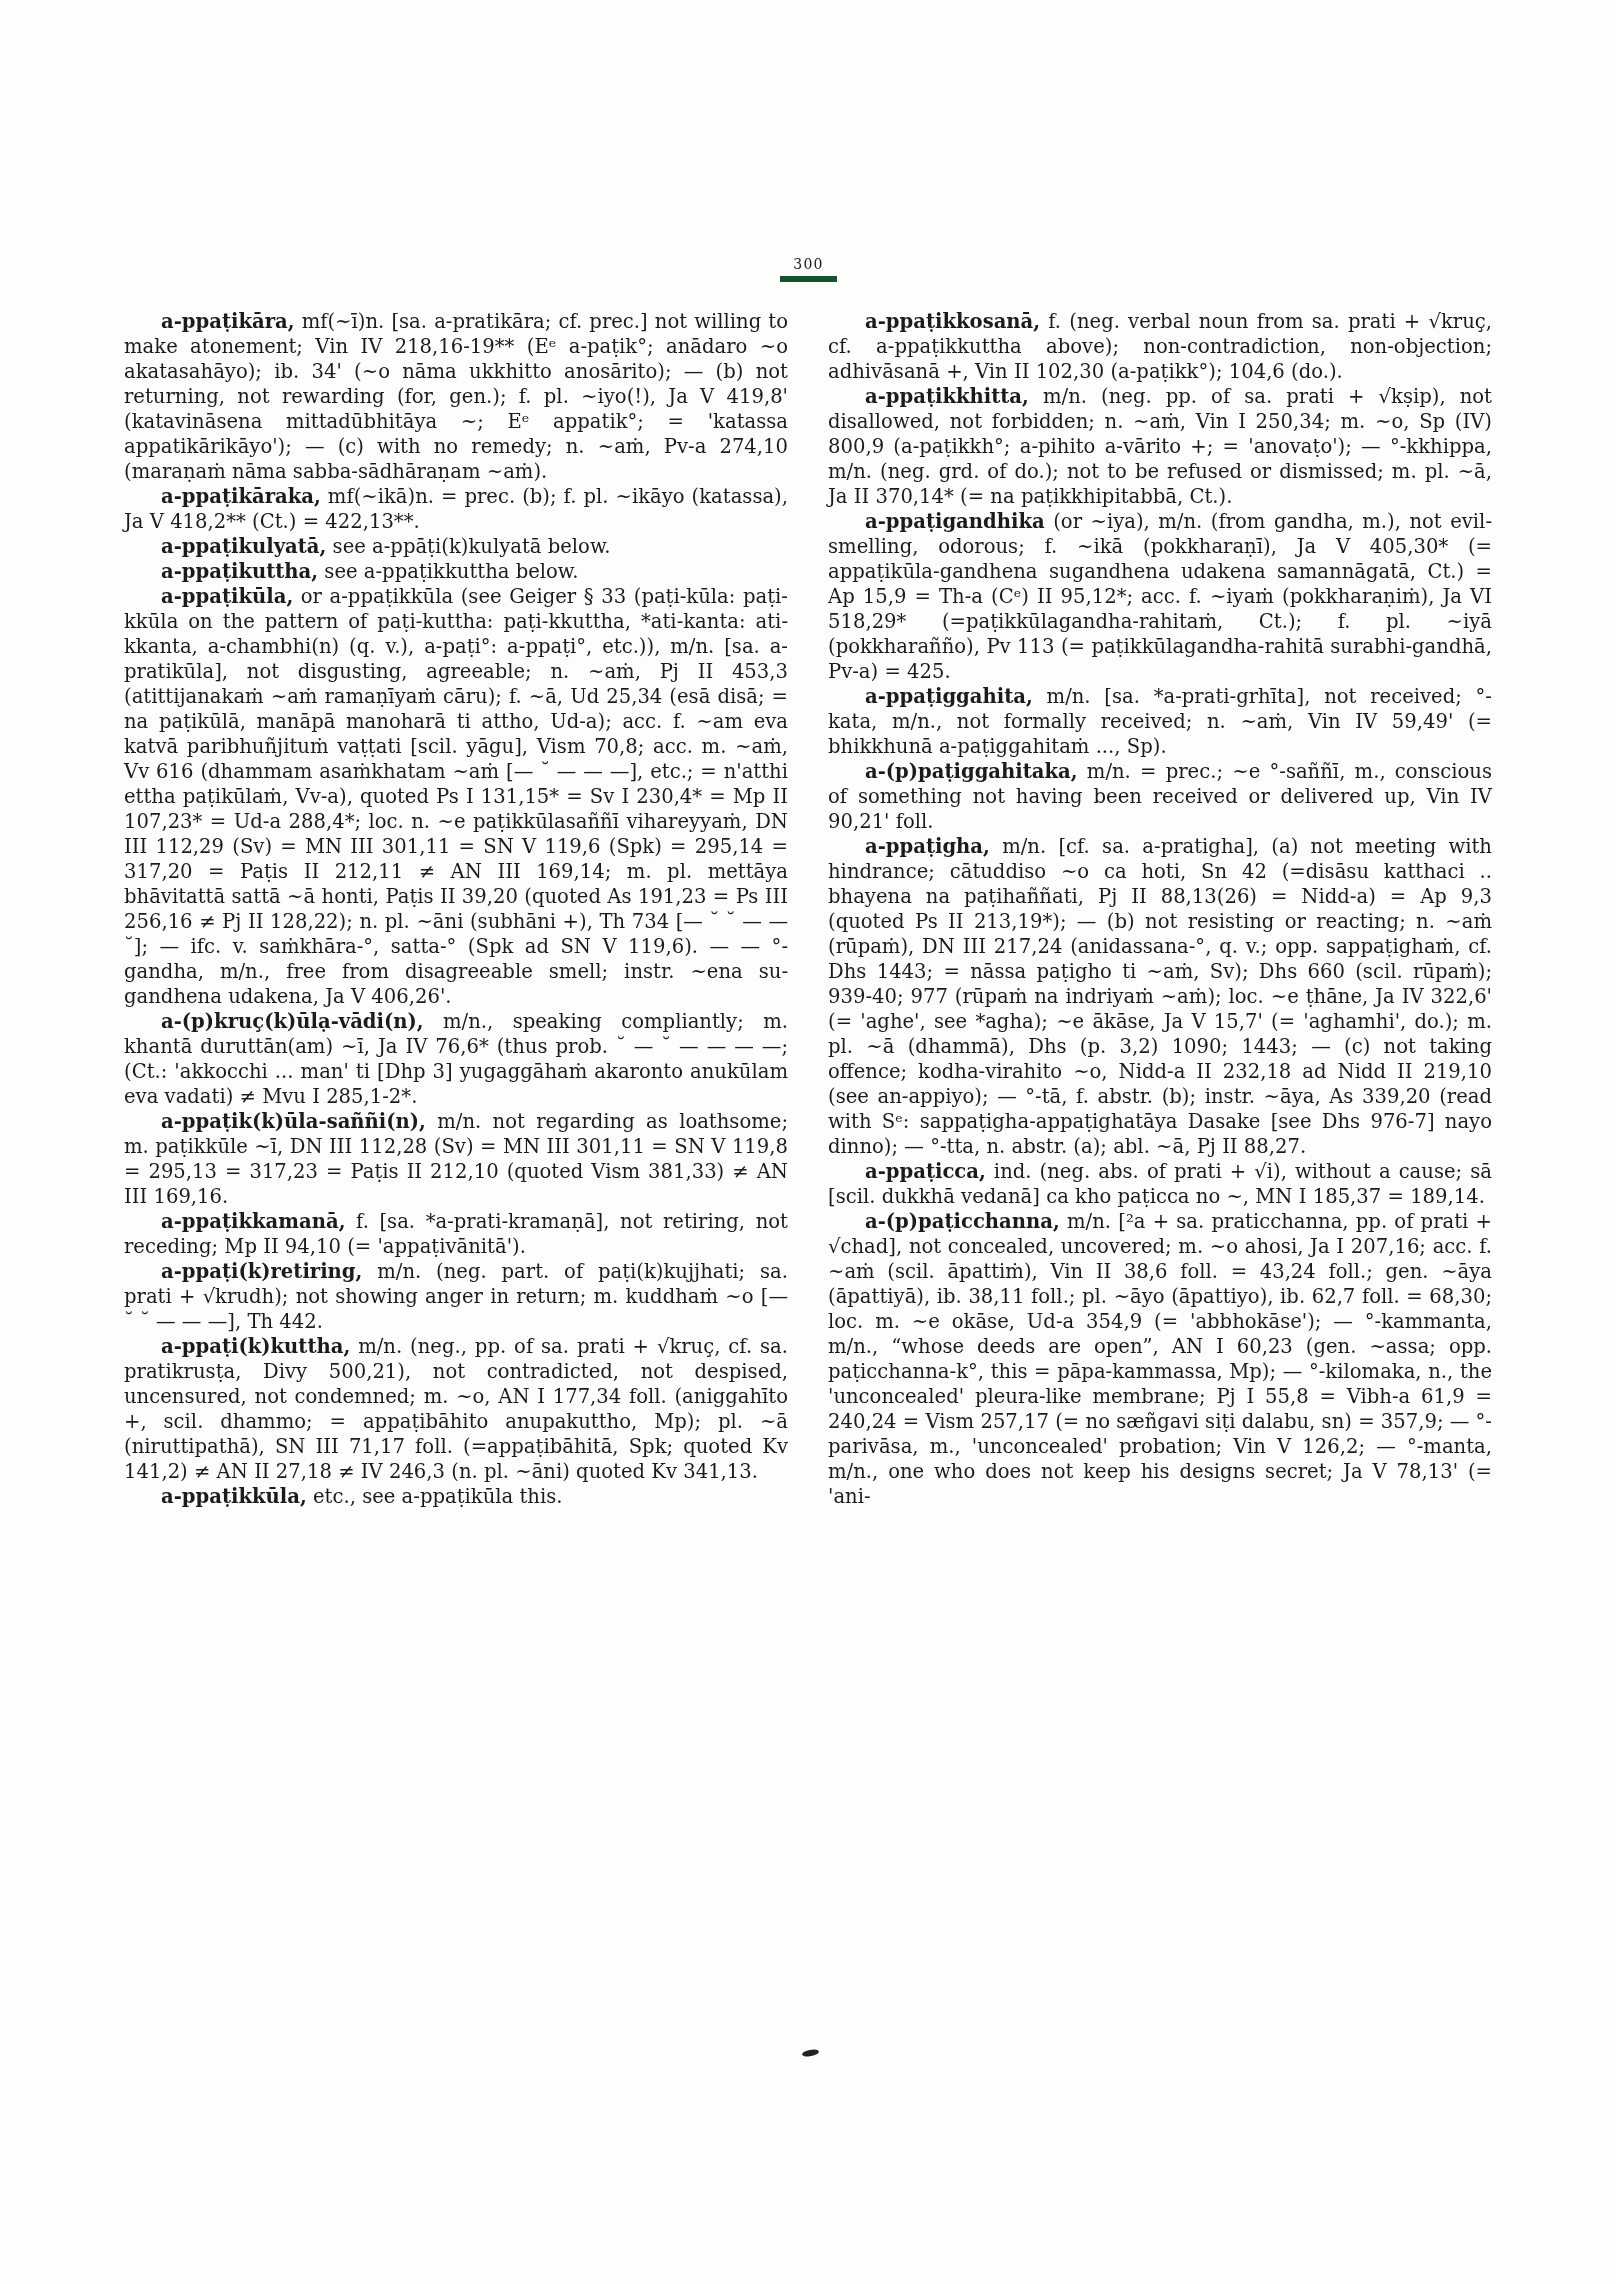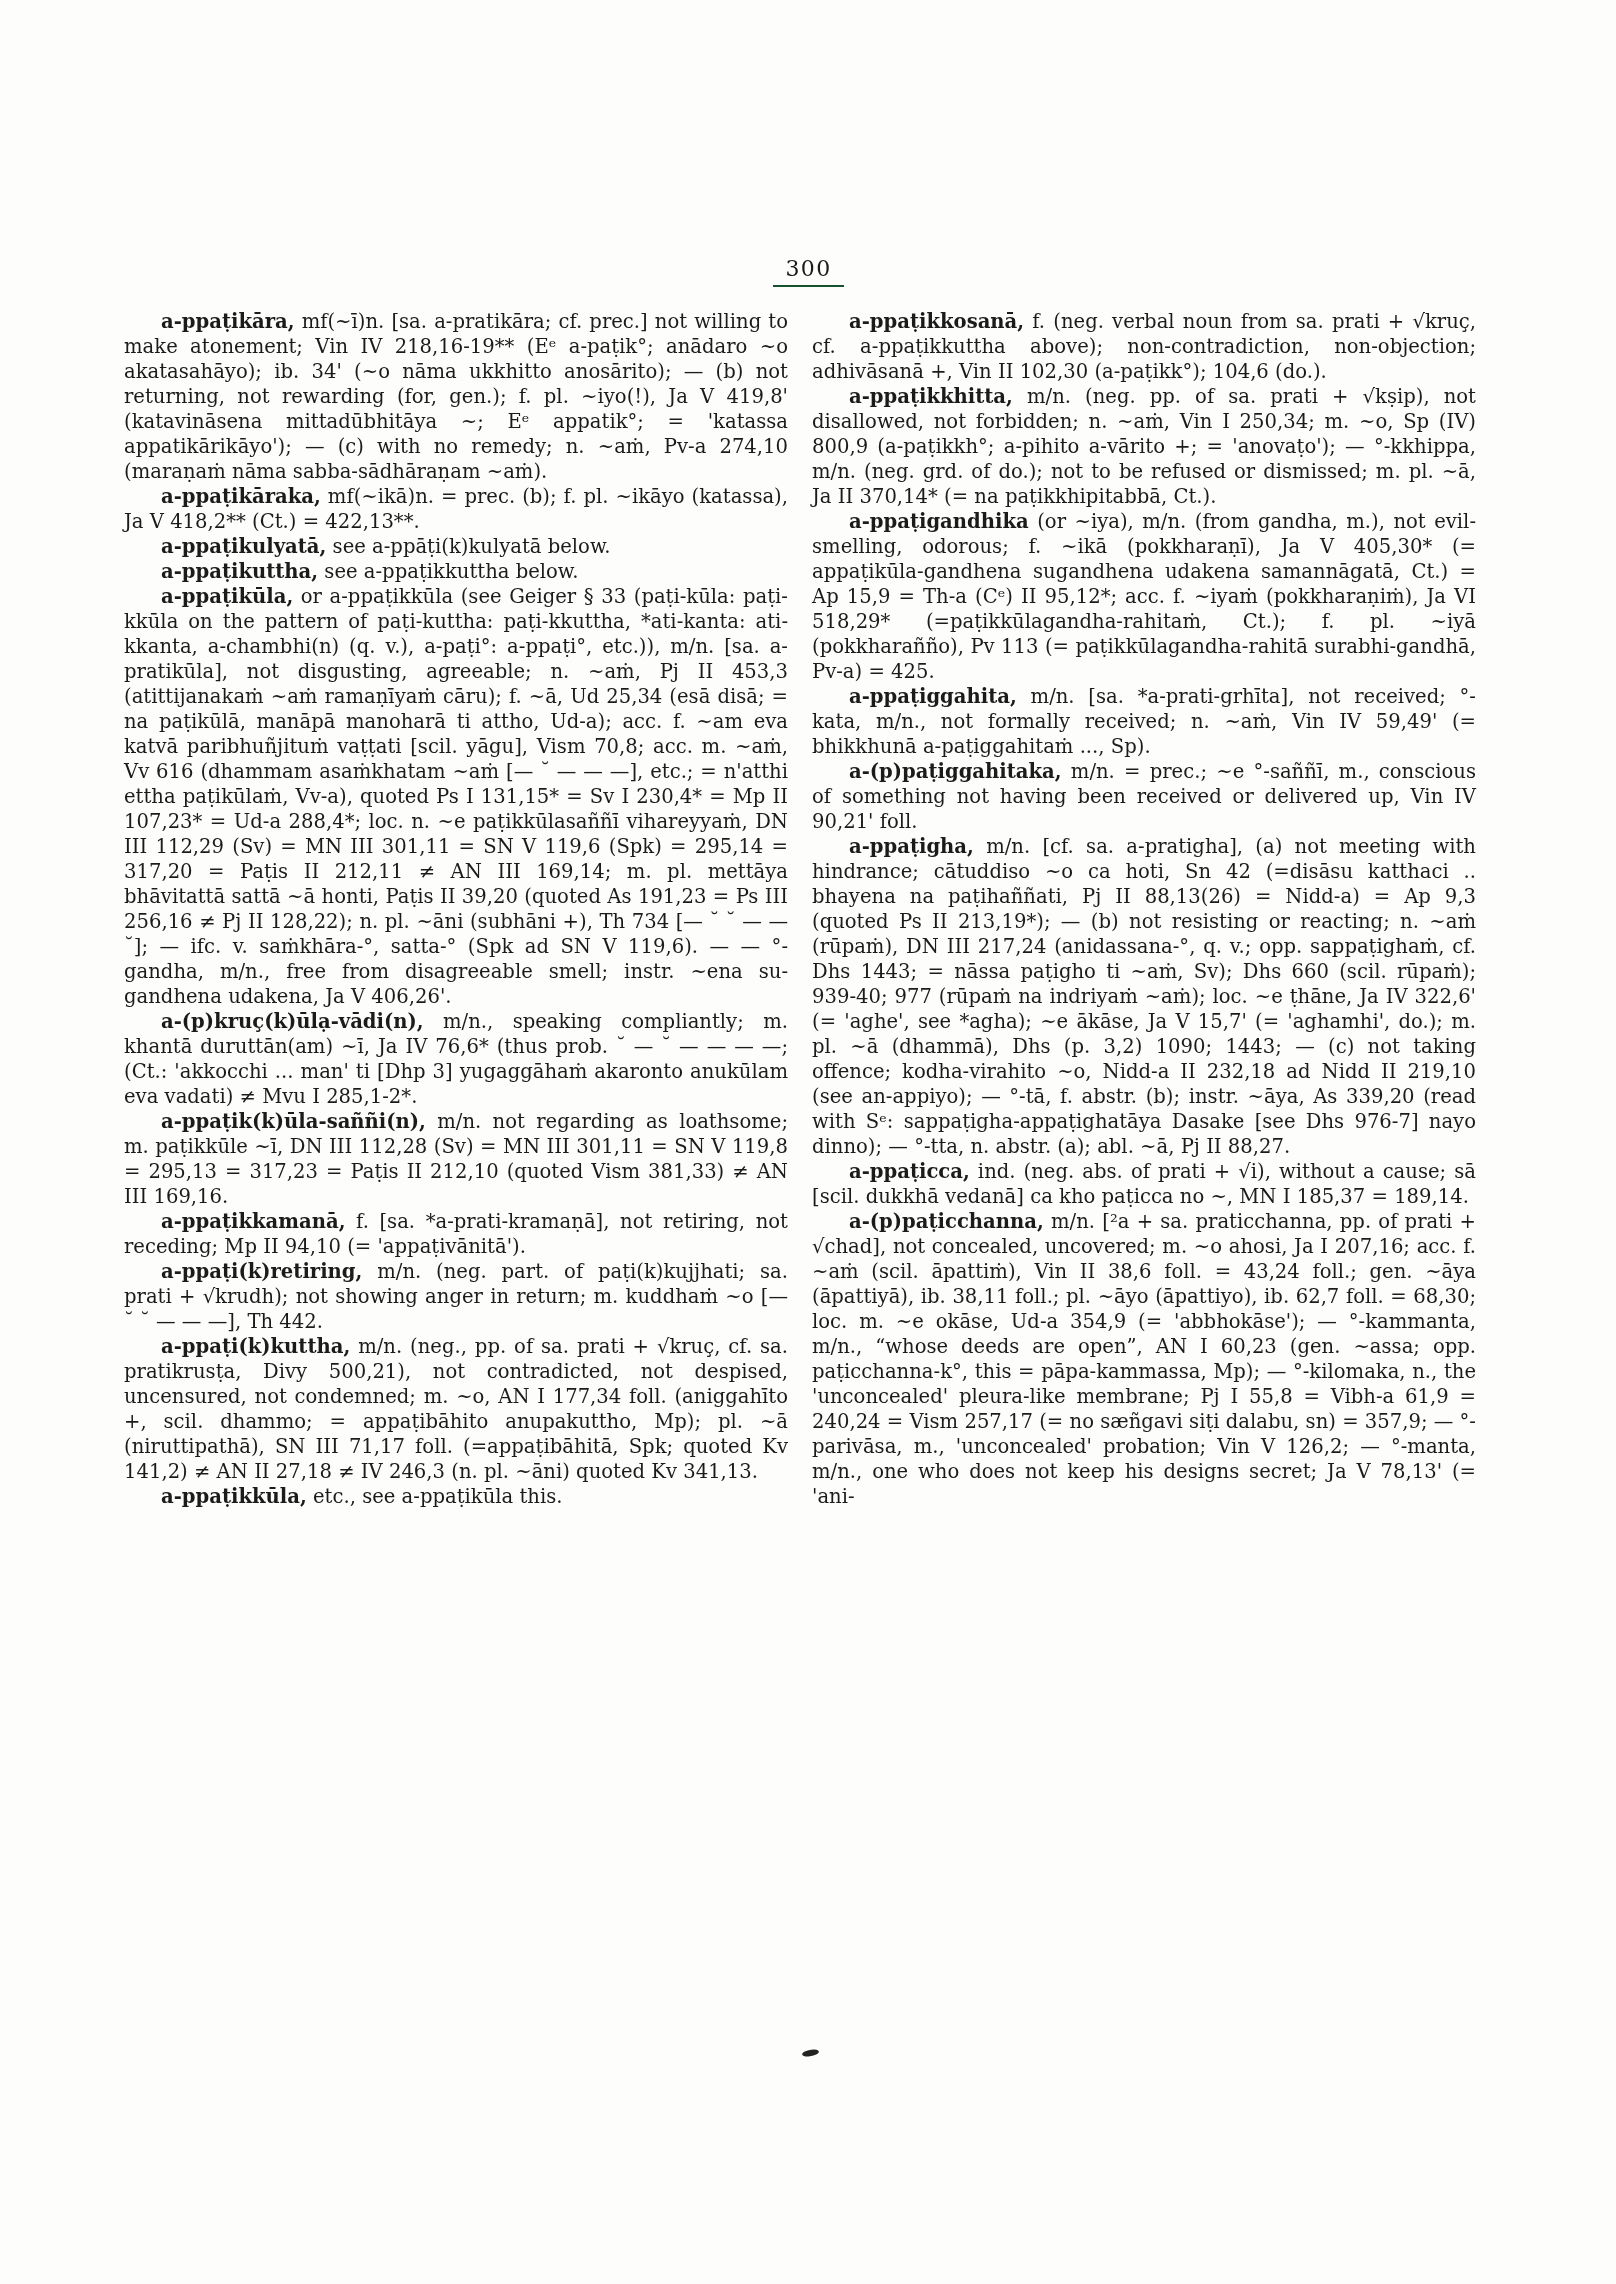--- a/index.html
+++ b/index.html
@@ -19,32 +19,32 @@
   }
   .page-header {
     position: absolute;
     top: 256px;
     left: 124px;
     width: 1369px;
     text-align: center;
   }
   .page-number {
     display: inline-block;
-    font-size: 22px;
+    font-size: 14px;
     letter-spacing: 1.3px;
     padding: 0 13px 3.9px 13px;
-    border-bottom: 2px solid #14532d;
+    border-bottom: 6px solid #14532d;
   }
   .text-block {
     position: absolute;
     top: 309px;
     left: 124px;
     width: 1369px;
     display: flex;
-    gap: 24px;
+    gap: 40px;
   }
   .col {
     width: 664px;
     font-size: 19.6px;
     line-height: 25px;
     text-align: justify;
     overflow-wrap: break-word;
   }
   p.entry {
     margin: 0;

